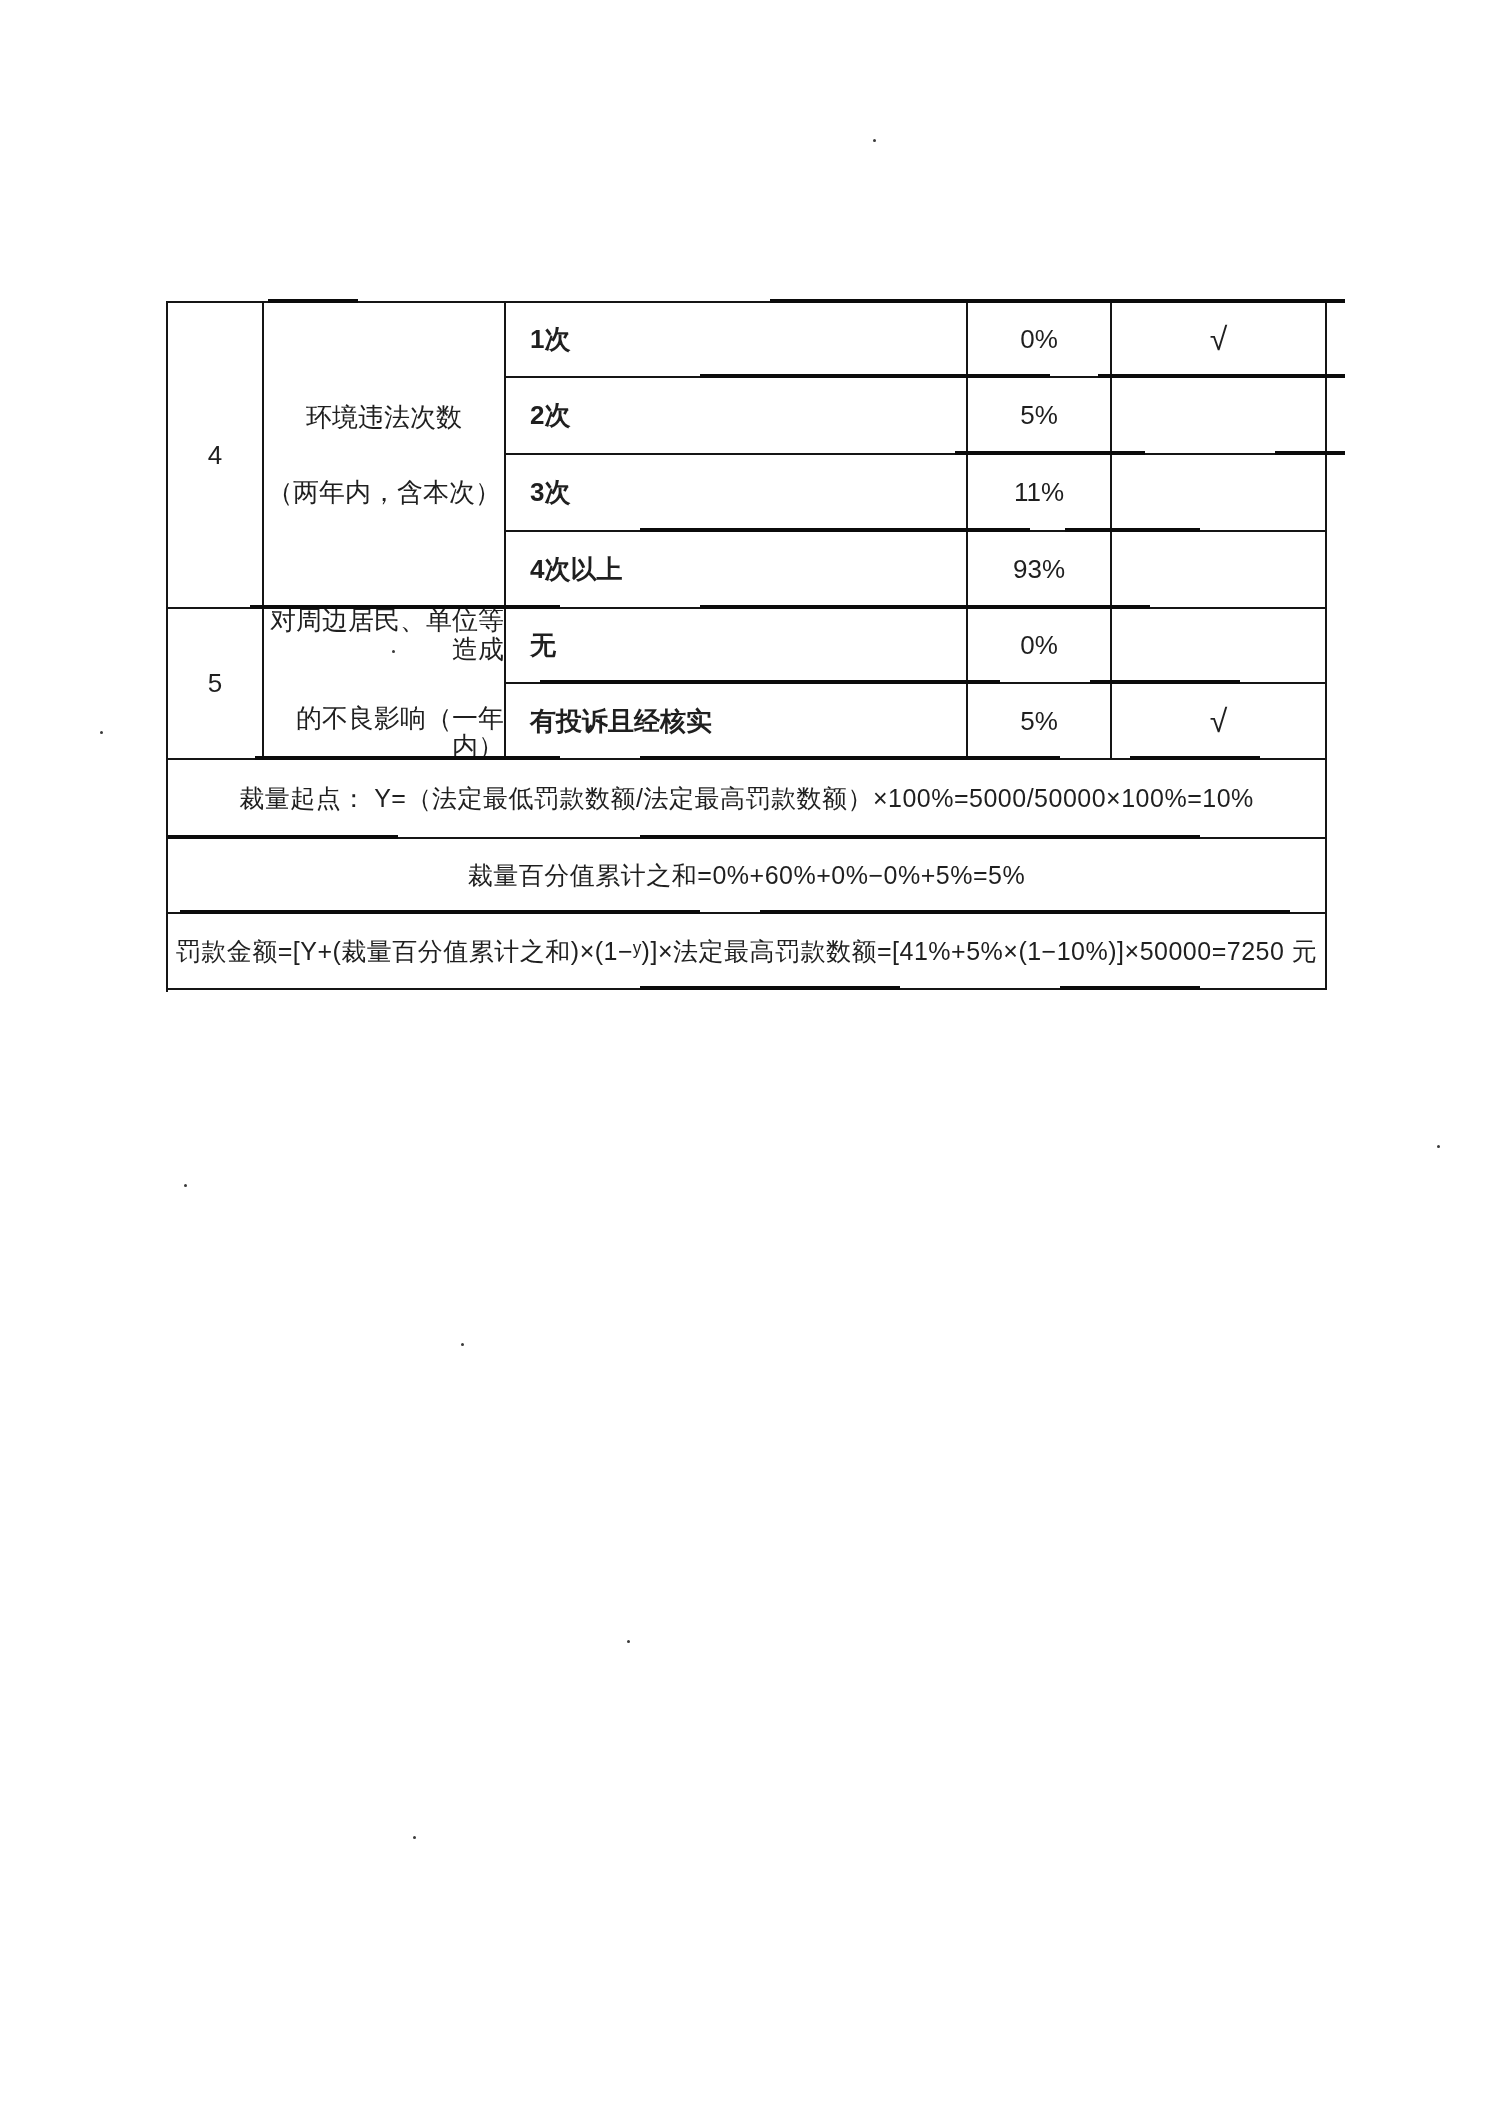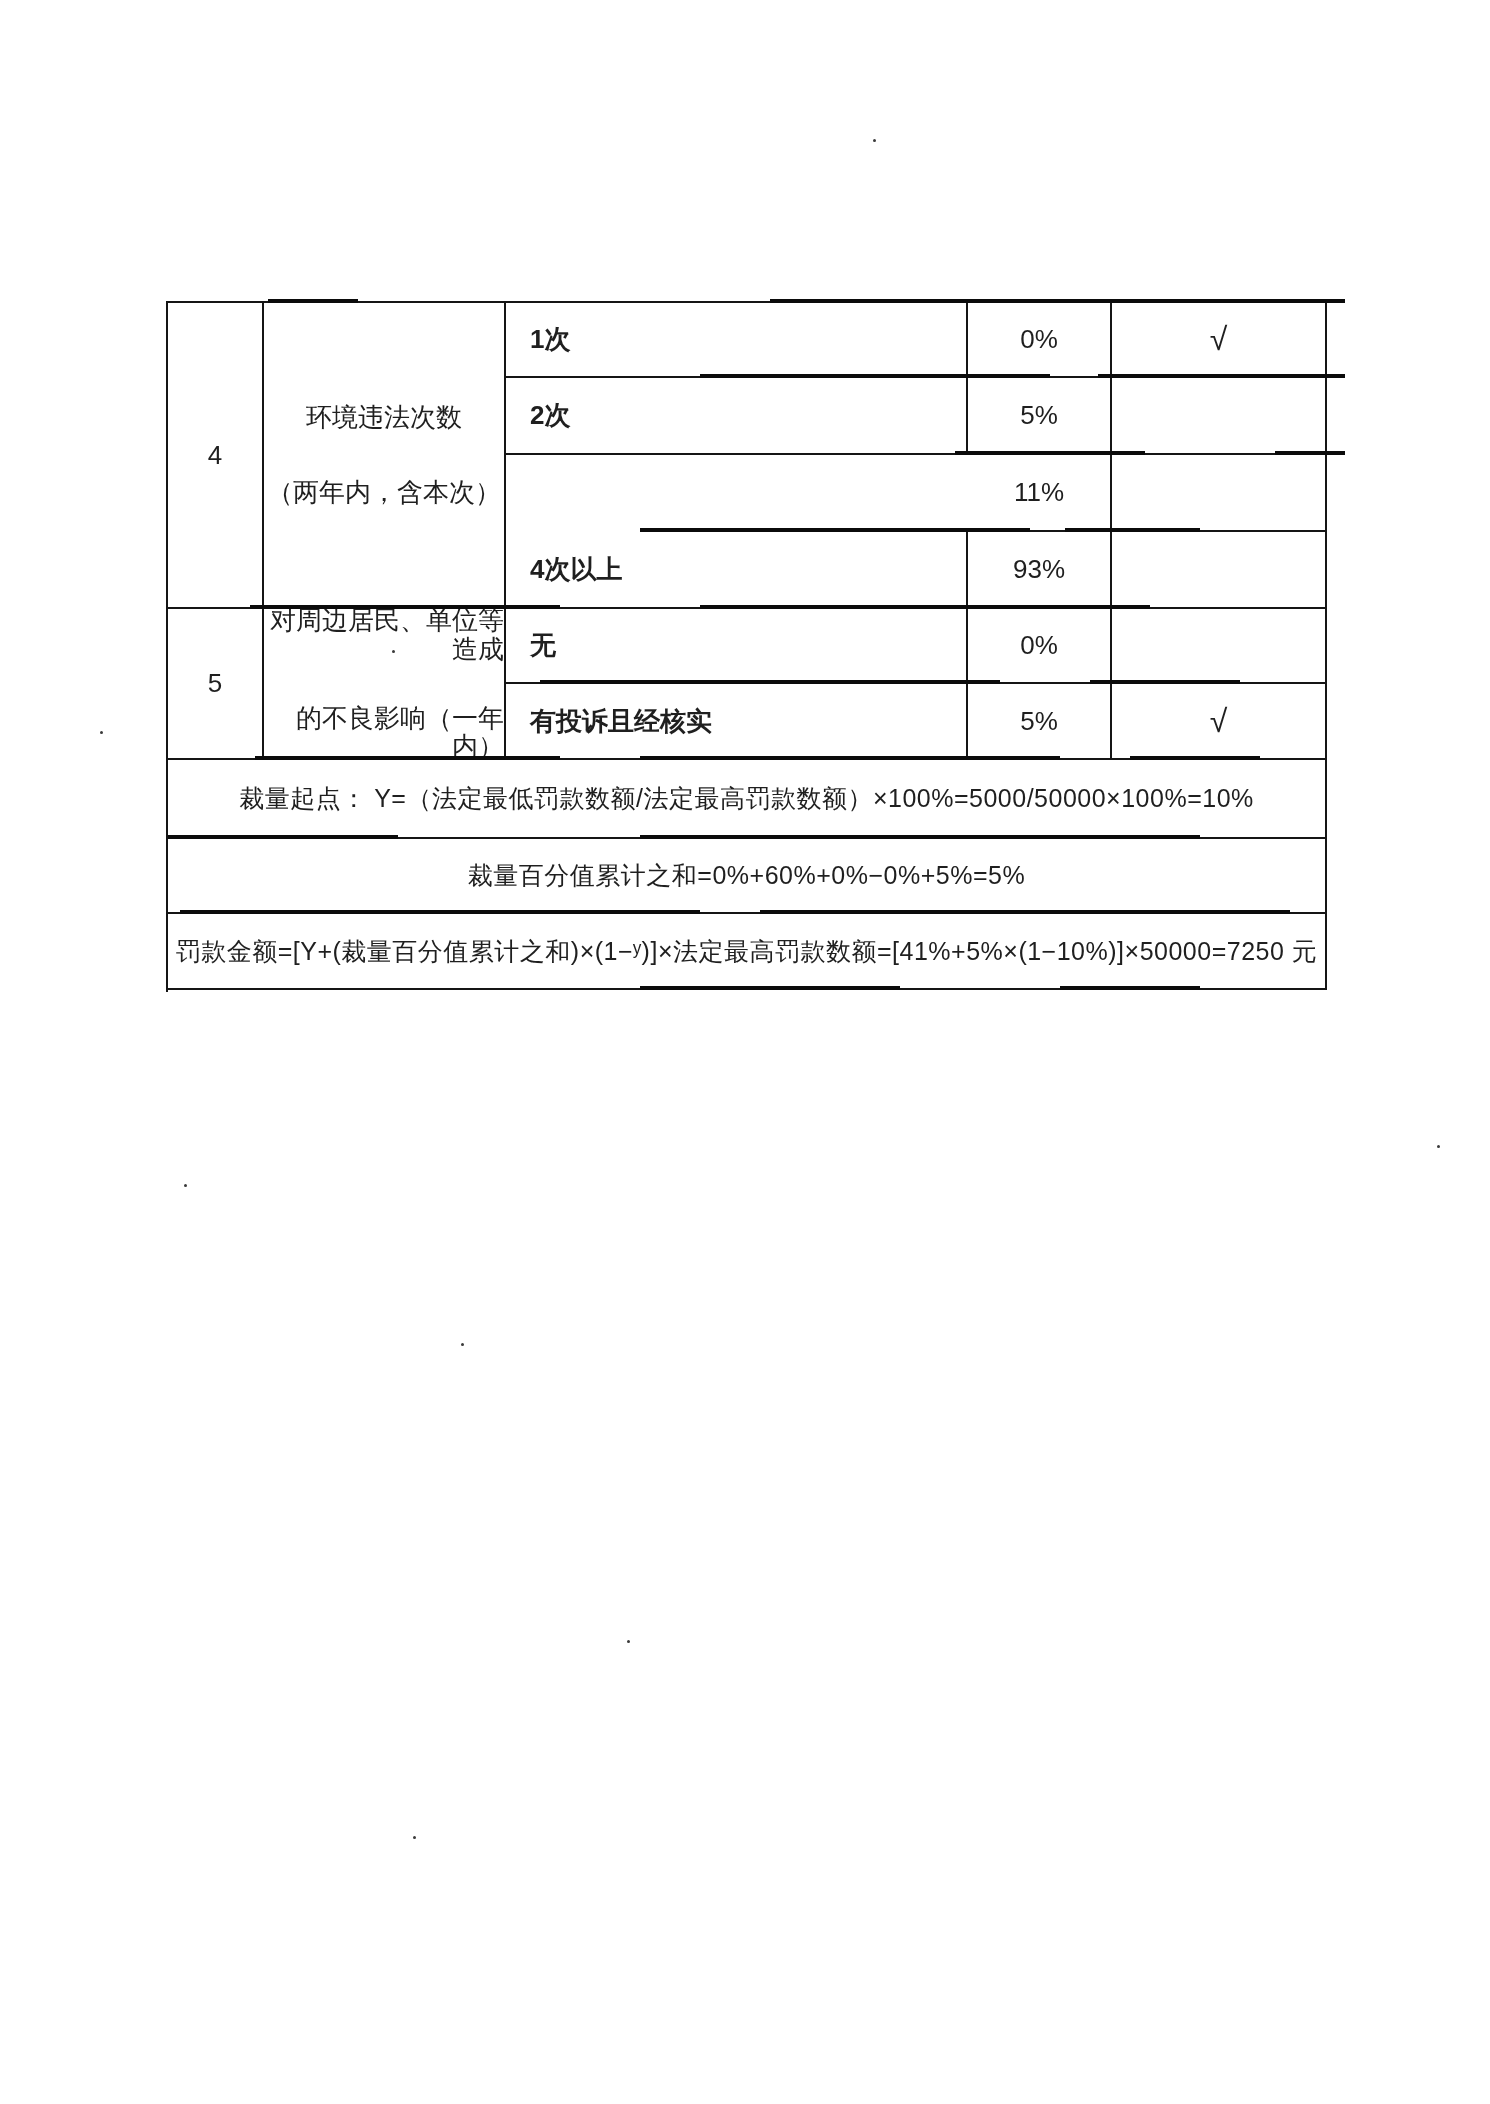--- a/index.html
+++ b/index.html
@@ -64,20 +64,21 @@
     <div class="cell c-check" style="grid-area:1/5/2/6">
       <span>√</span>
     </div>
 
     <div class="cell c-opt" style="grid-area:2/3/3/4">2次</div>
     <div class="cell" style="grid-area:2/4/3/5">5%</div>
     <div class="cell c-check" style="grid-area:2/5/3/6">
       <span></span>
     </div>
 
+    <div class="cell c-opt" style="grid-area:3/3/4/4">3次</div>
     <div class="cell" style="grid-area:3/4/4/5">11%</div>
     <div class="cell c-check" style="grid-area:3/5/4/6">
       <span></span>
     </div>
 
     <div class="cell c-opt" style="grid-area:4/3/5/4">4次以上</div>
     <div class="cell" style="grid-area:4/4/5/5">93%</div>
     <div class="cell c-check" style="grid-area:4/5/5/6">
       <span></span>
     </div>

